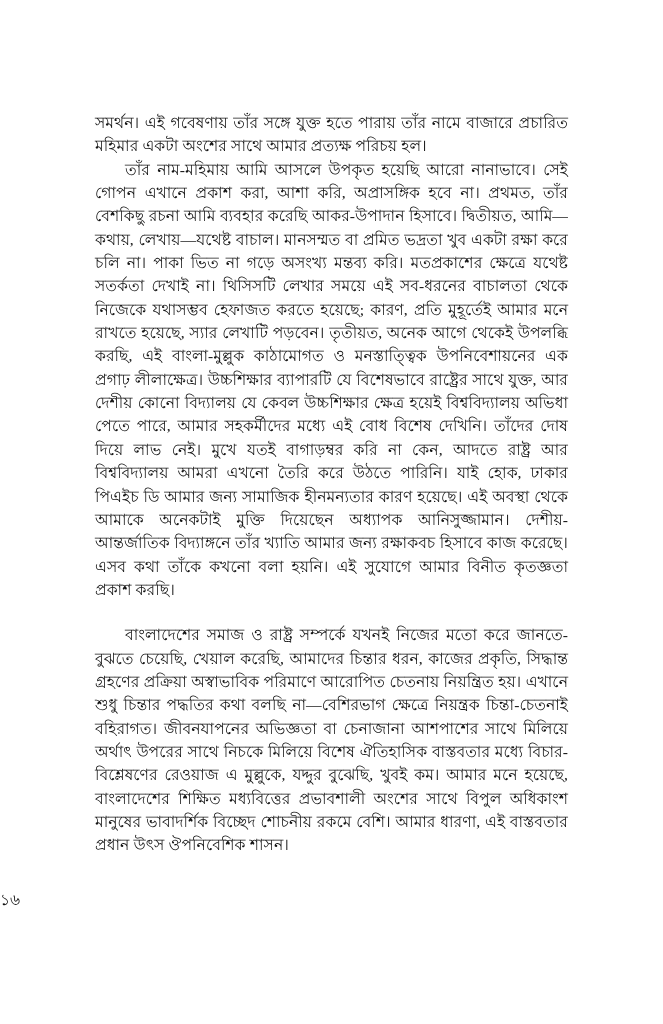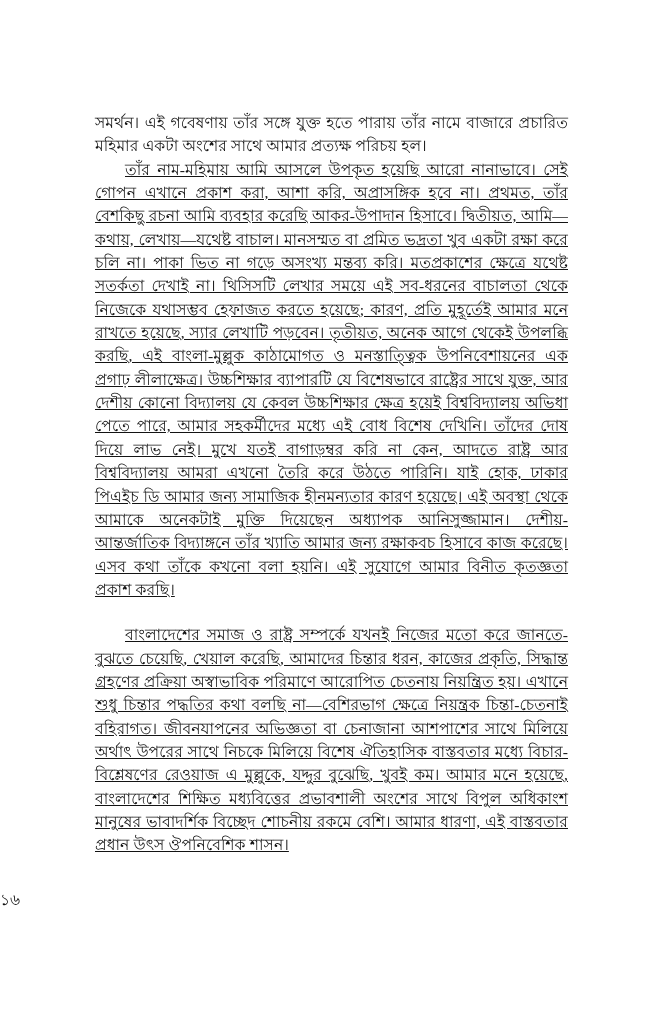--- a/index.html
+++ b/index.html
@@ -33,21 +33,20 @@
     text-justify: inter-word;
     font-size: 15.6px;
     line-height: 23.35px;
     color: #131313;
     letter-spacing: 0.05px;
     word-spacing: 0.2px;
     -webkit-font-smoothing: antialiased;
   }
   .para.indented {
     text-indent: 30px;
-    text-decoration: underline;
   }
   .para + .para {
     margin-top: 0;
   }
   .para-gap {
     height: 22px;
   }
   
   .para:last-child {
     text-align-last: left;

